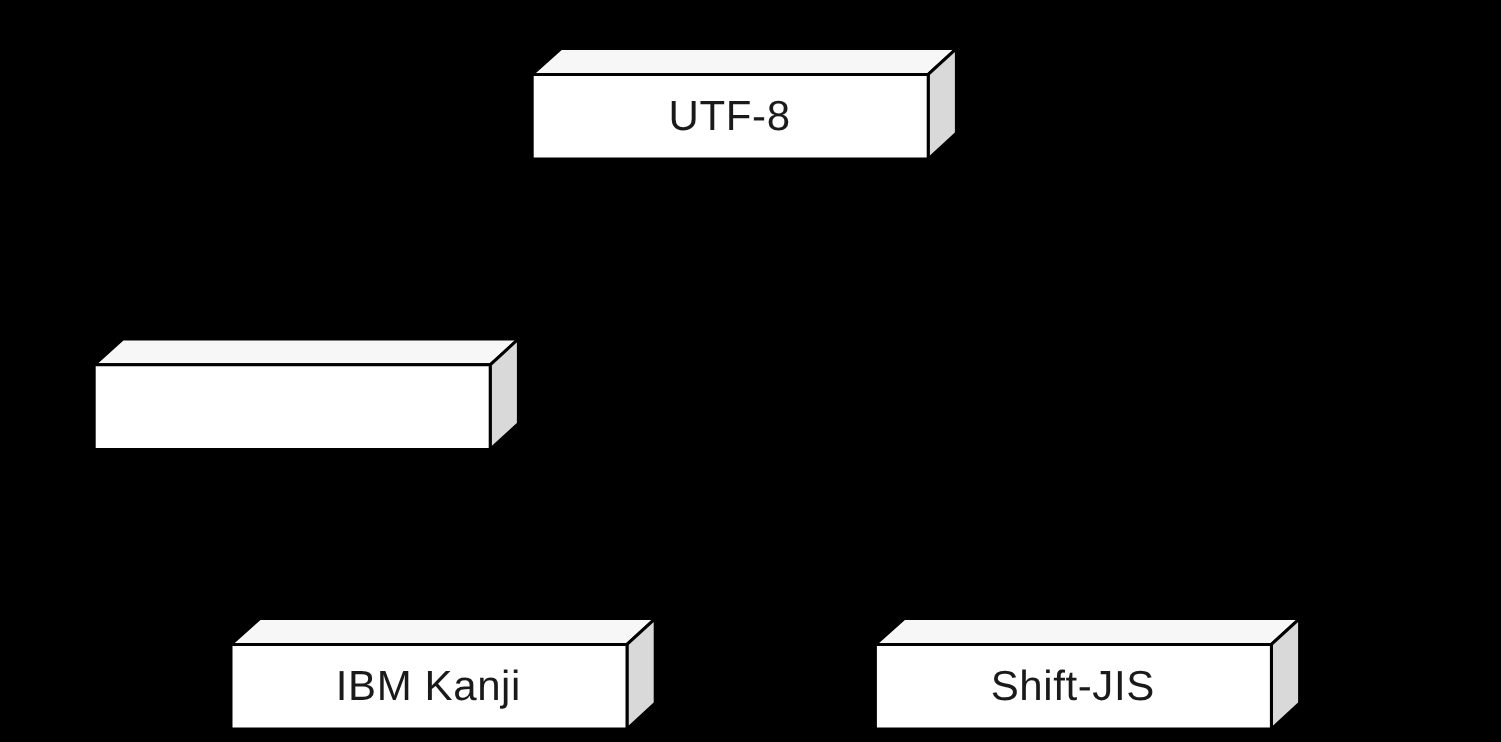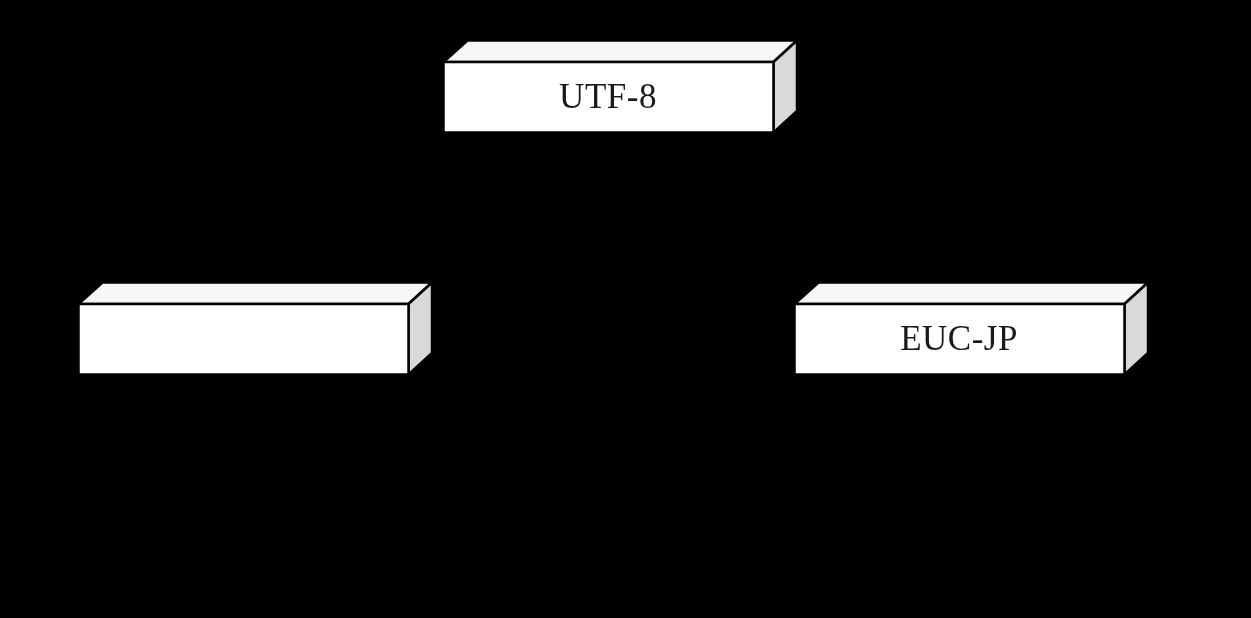--- a/index.html
+++ b/index.html
@@ -14,21 +14,20 @@
   html, body {
     background: var(--background);
     font-family: "Liberation Sans", "DejaVu Sans", sans-serif;
   }
   .canvas {
     position: relative;
     width: 1251px;
     height: 618px;
     background: var(--background);
     overflow: hidden;
-    font-family: Liberation Serif, serif;
   }
   .node {
     position: absolute;
     width: 356px;
     height: 95px;
   }
   .cube {
     position: absolute;
     left: 0;
     top: 0;
@@ -84,24 +83,32 @@
   </div>
 
   <div class="node" style="left:77px; top:281px;">
     <svg class="cube" width="356" height="95" viewBox="0 0 356 95" aria-hidden="true">
       <polygon class="face-top" points="1.5,23 25.5,1.5 355,1.5 331.5,23"></polygon>
       <polygon class="face-right" points="331.5,23 355,1.5 355,72 331.5,93.5"></polygon>
       <polygon class="face-front" points="1.5,23 331.5,23 331.5,93.5 1.5,93.5"></polygon>
     </svg>
   </div>
 
-  <div class="node" style="left:793px; top:281px;">
+
+  <div class="node" style="left:191px; top:514px;">
     <svg class="cube" width="356" height="95" viewBox="0 0 356 95" aria-hidden="true">
       <polygon class="face-top" points="1.5,23 25.5,1.5 355,1.5 331.5,23"></polygon>
       <polygon class="face-right" points="331.5,23 355,1.5 355,72 331.5,93.5"></polygon>
       <polygon class="face-front" points="1.5,23 331.5,23 331.5,93.5 1.5,93.5"></polygon>
     </svg>
-    <div class="label">EUC-JP</div>
+    <div class="label">IBM Kanji</div>
   </div>
 
-
+  <div class="node" style="left:728px; top:514px;">
+    <svg class="cube" width="356" height="95" viewBox="0 0 356 95" aria-hidden="true">
+      <polygon class="face-top" points="1.5,23 25.5,1.5 355,1.5 331.5,23"></polygon>
+      <polygon class="face-right" points="331.5,23 355,1.5 355,72 331.5,93.5"></polygon>
+      <polygon class="face-front" points="1.5,23 331.5,23 331.5,93.5 1.5,93.5"></polygon>
+    </svg>
+    <div class="label">Shift-JIS</div>
+  </div>
 
 </div>
 
 </body></html>

